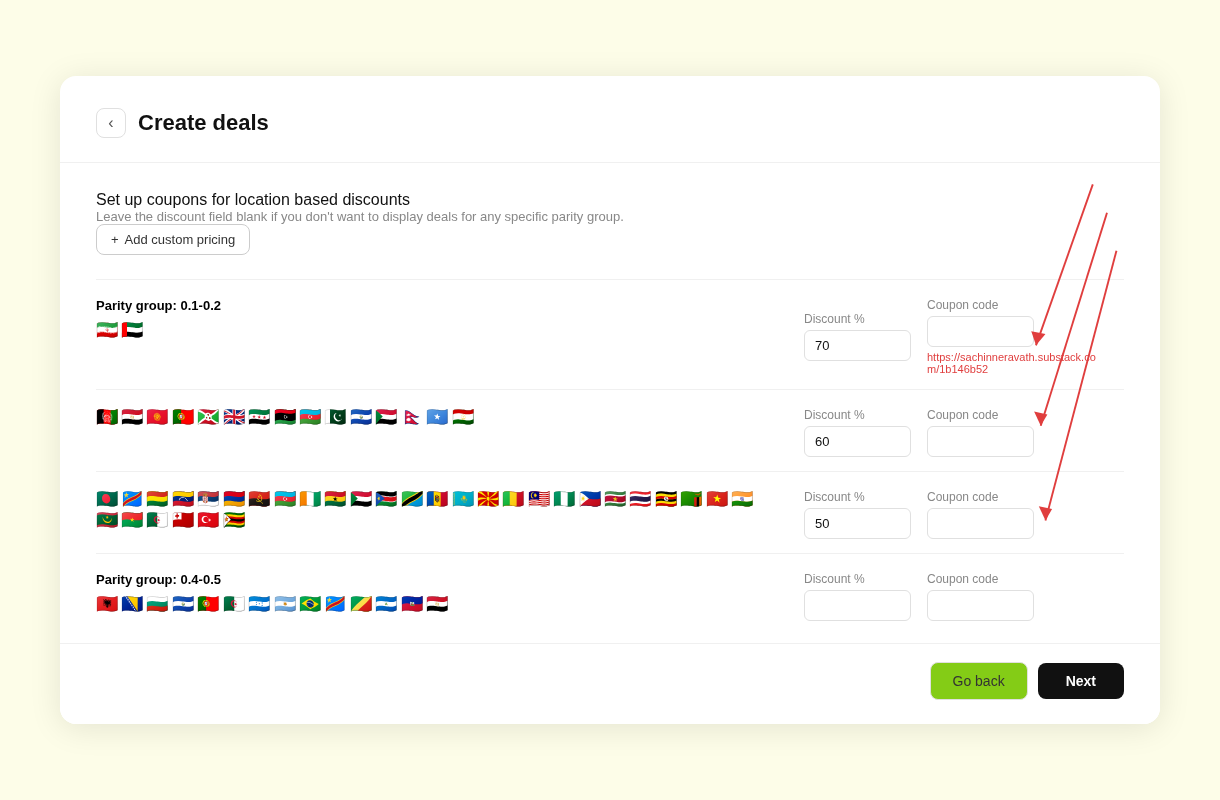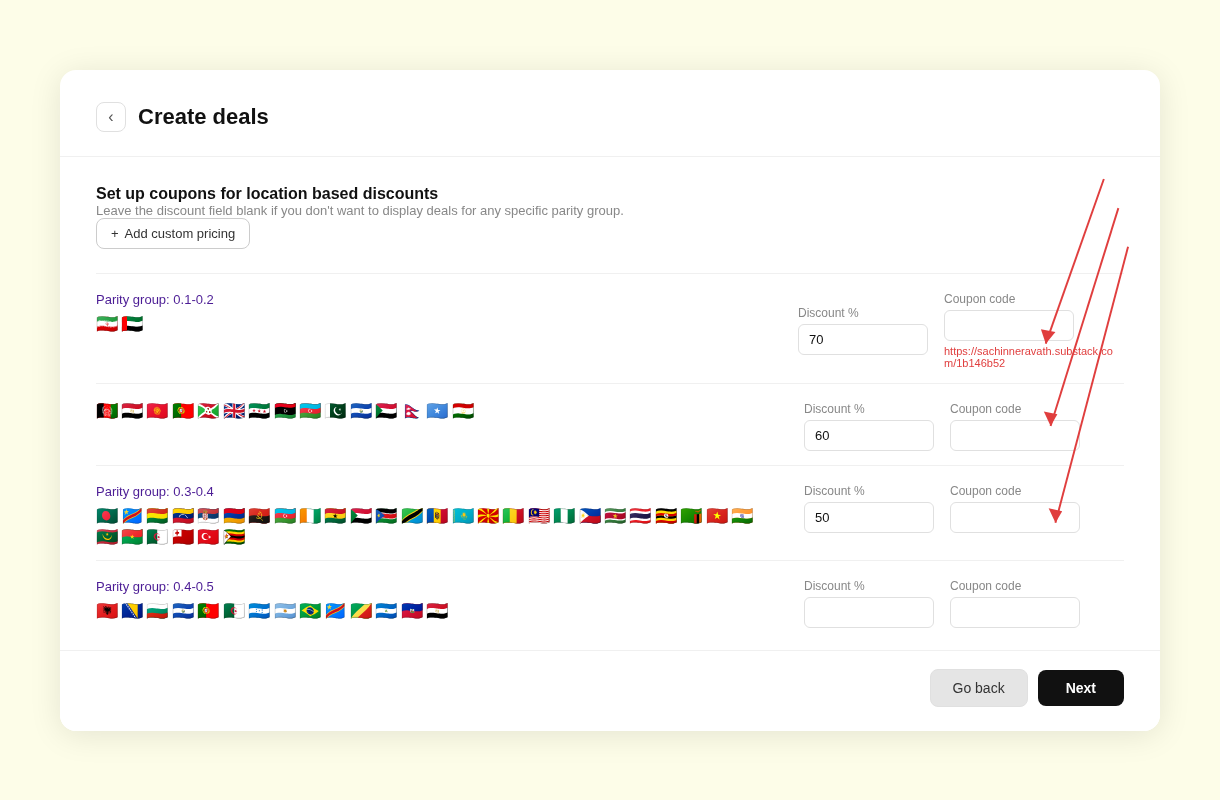--- a/index.html
+++ b/index.html
@@ -48,21 +48,21 @@
       font-weight: 700;
       color: #111;
     }
     .main-content {
       padding: 28px 36px 0 36px;
       overflow-y: auto;
       max-height: 590px;
     }
     .section-title {
       font-size: 16px;
-      font-weight: 700;
+      font-weight: 400;
       color: #111;
     }
     .section-subtitle {
       font-size: 13px;
       color: #888;
     }
     .add-custom-btn {
       display: inline-flex;
       align-items: center;
       gap: 6px;
@@ -83,23 +83,23 @@
     .parity-group-header {
       display: flex;
       align-items: flex-start;
       justify-content: space-between;
     }
     .parity-left {
       flex: 1;
     }
     .parity-label {
       font-size: 13px;
-      color: #4c1d95;
+      color: #000000;
       margin-bottom: 8px;
-      font-weight: 400;
+      font-weight: 700;
     }
     .flags-row {
       display: flex;
       flex-wrap: wrap;
       gap: 3px;
       max-width: 680px;
     }
     .flag {
       font-size: 18px;
       line-height: 1;
@@ -120,21 +120,21 @@
       font-size: 12px;
       color: #888;
       font-weight: 500;
     }
     .field-input {
       border: 1px solid #e0e0e0;
       border-radius: 6px;
       padding: 7px 10px;
       font-size: 13px;
       color: #111;
-      width: 130px;
+      width: 107px;
       outline: none;
     }
     .coupon-link {
       font-size: 11px;
       color: #e03e3e;
       word-break: break-all;
       max-width: 180px;
     }
     .footer {
       display: flex;
@@ -143,21 +143,21 @@
       gap: 10px;
       padding: 18px 36px 24px 36px;
       border-top: 1px solid #f0f0f0;
       margin-top: 8px;
       background: #fff;
     }
     .go-back-btn {
       padding: 10px 22px;
       border-radius: 8px;
       border: 1px solid #e0e0e0;
-      background: #e5e5e5;
+      background: #84cc16;
       font-size: 14px;
       color: #333;
       cursor: pointer;
       font-weight: 500;
     }
     .next-btn {
       padding: 10px 28px;
       border-radius: 8px;
       border: none;
       background: #111;
@@ -250,21 +250,20 @@
           <label class="field-label">Coupon code</label>
           <input class="field-input" type="text" value="" style="">
 
         </div>
       </div>
     </div>
   </div>
         <div class="parity-group">
     <div class="parity-group-header">
       <div class="parity-left">
-        <div class="parity-label">Parity group: 0.3-0.4</div>
         <div class="flags-row">
                 <span class="flag">🇧🇩</span>
                 <span class="flag">🇨🇩</span>
                 <span class="flag">🇧🇴</span>
                 <span class="flag">🇻🇪</span>
                 <span class="flag">🇷🇸</span>
                 <span class="flag">🇦🇲</span>
                 <span class="flag">🇦🇴</span>
                 <span class="flag">🇦🇿</span>
                 <span class="flag">🇨🇮</span>

